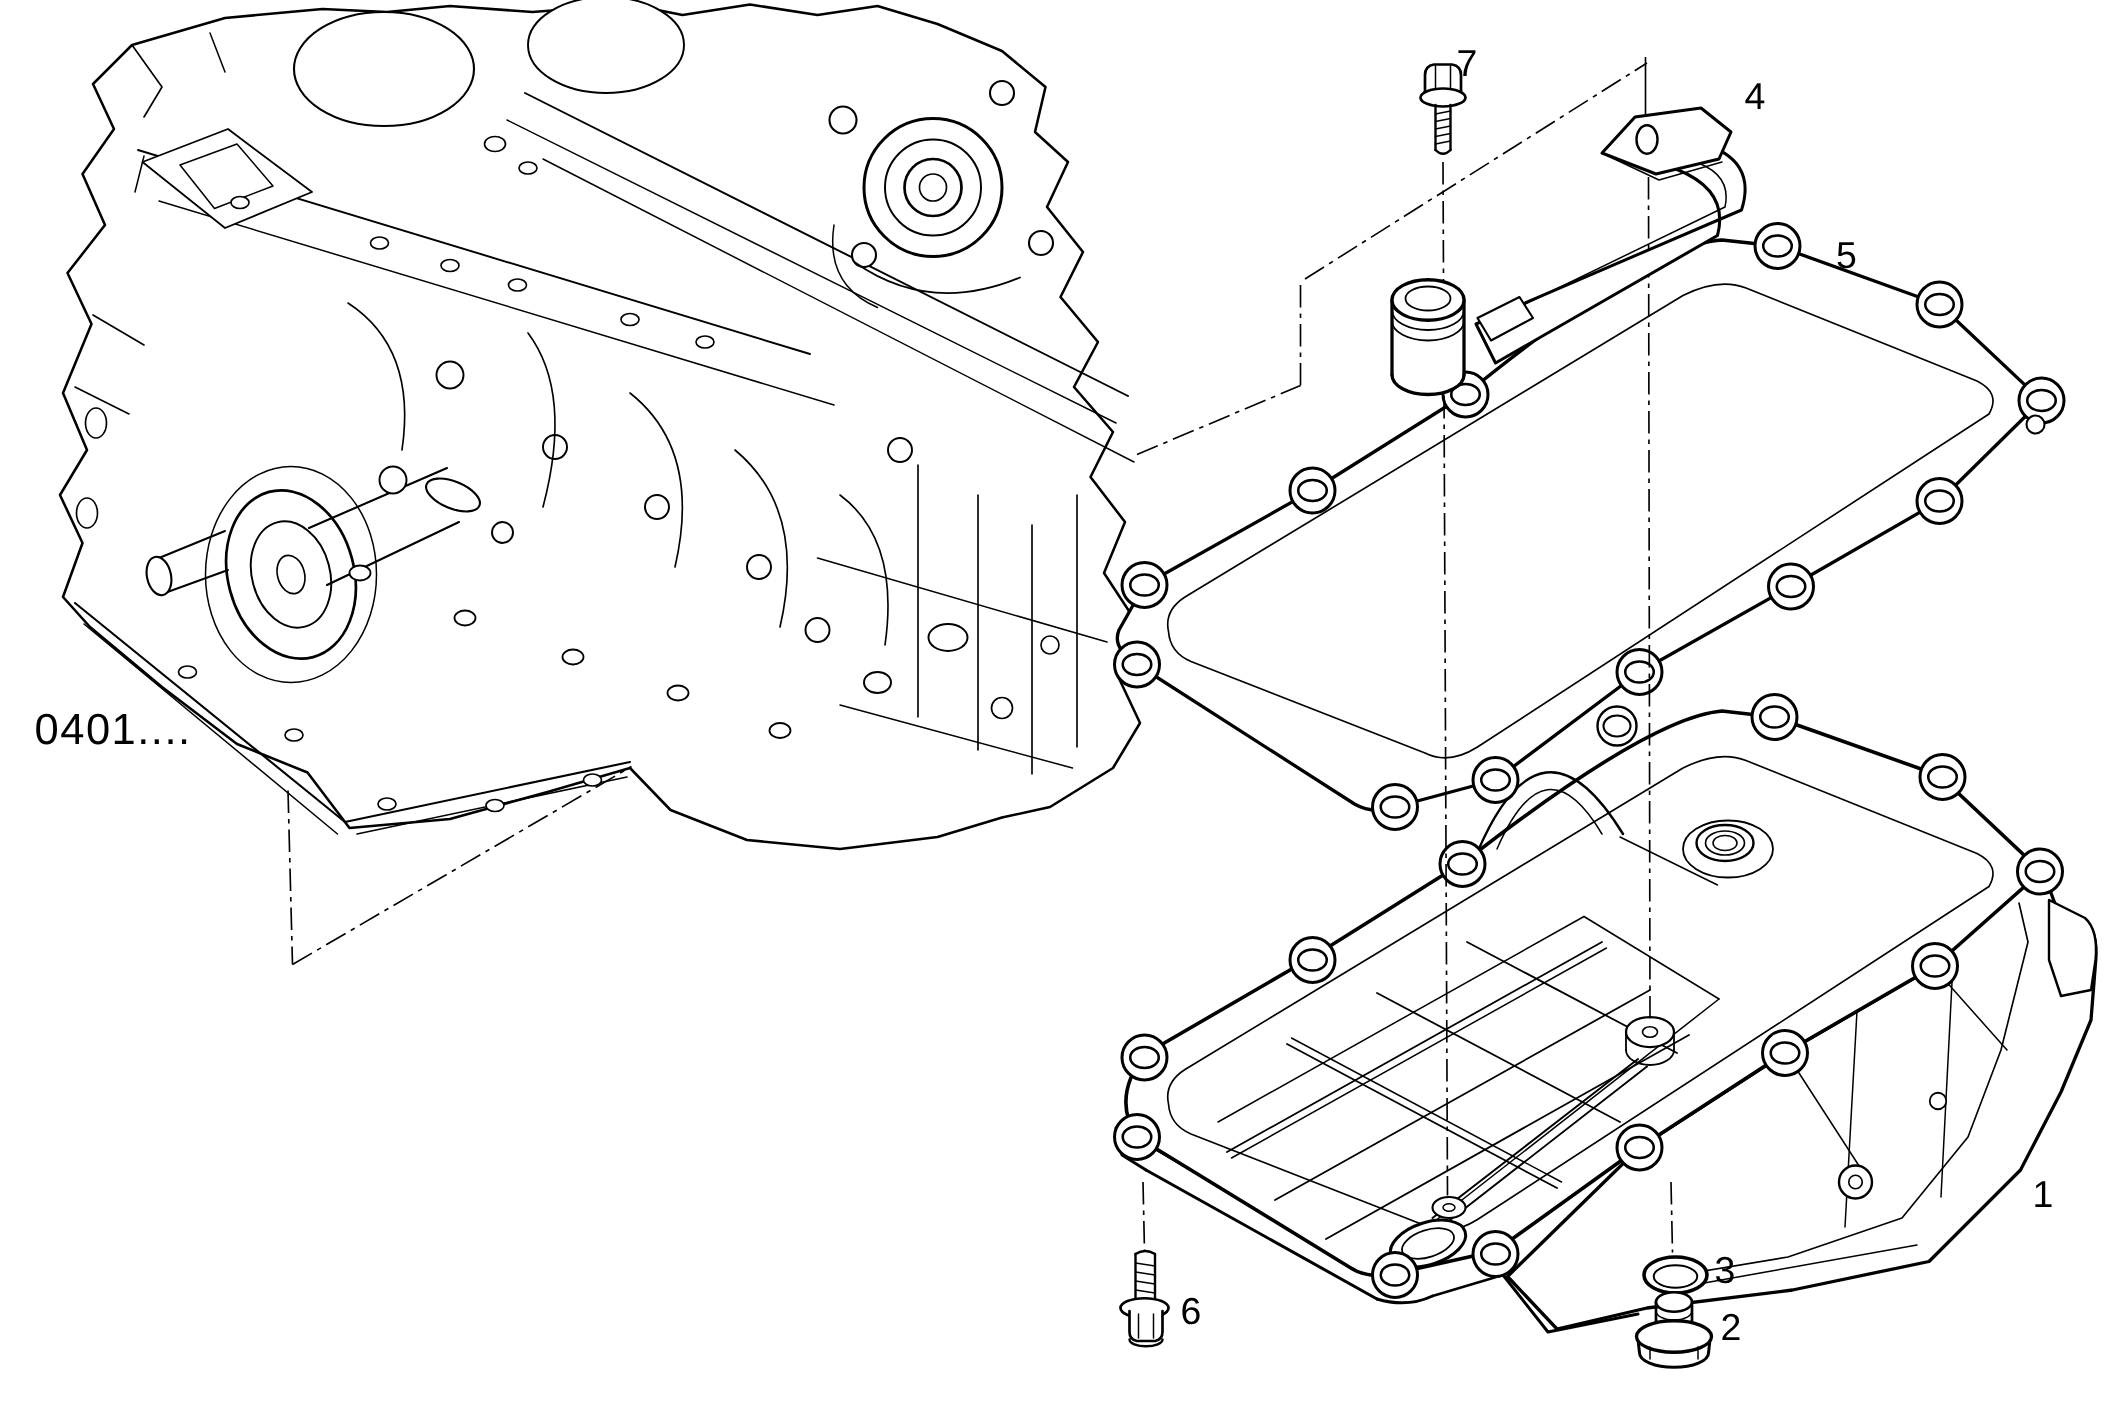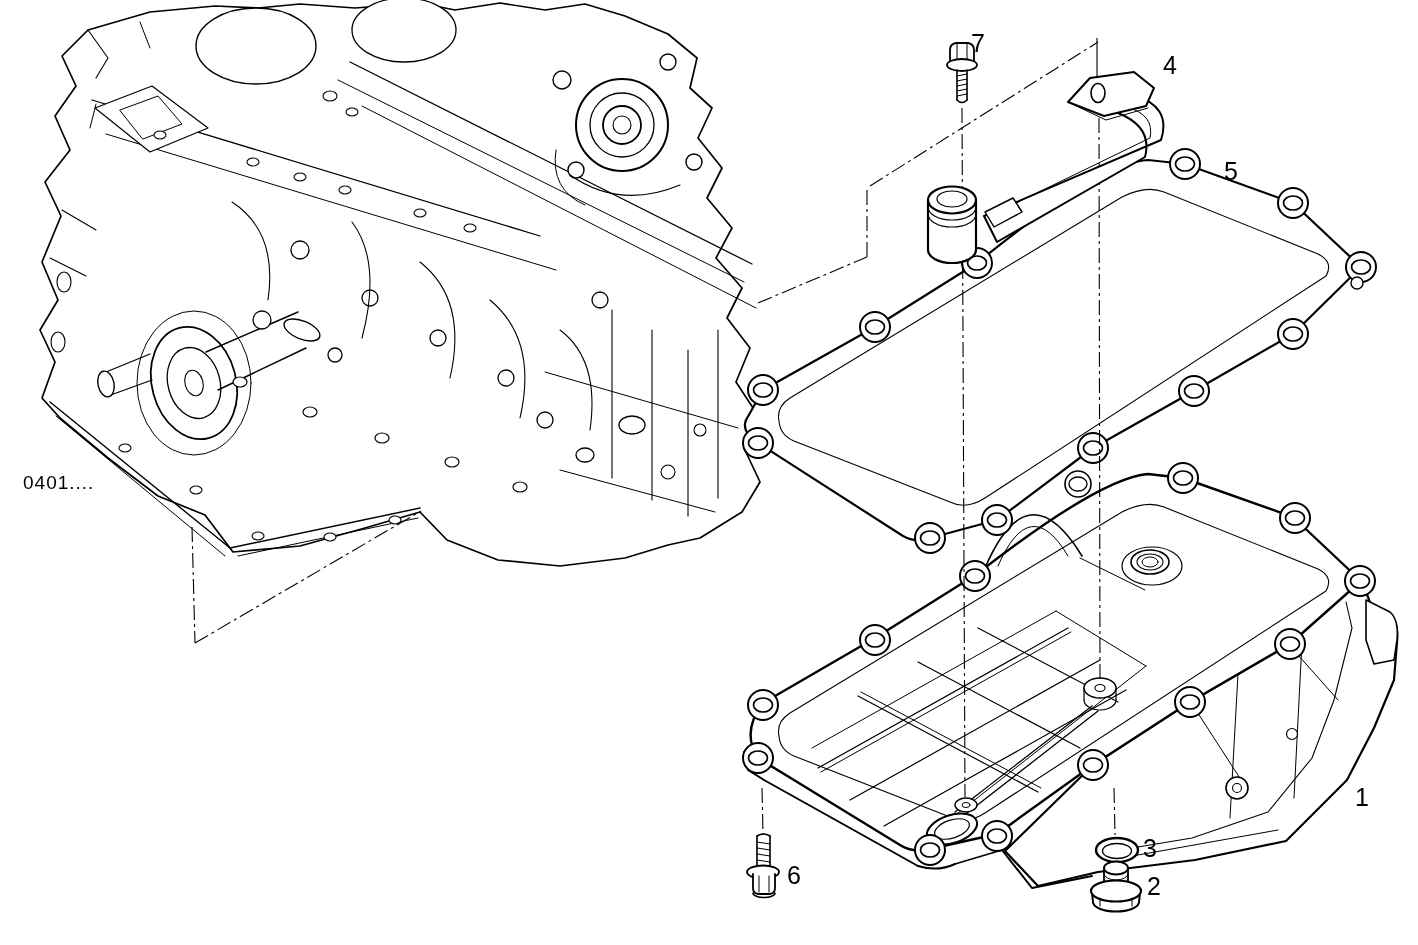--- a/index.html
+++ b/index.html
@@ -1,21 +1,21 @@
 <!DOCTYPE html>
 <html><head>
 <meta charset="utf-8">
 <style>
   html,body{margin:0;padding:0;background:#fff;}
   .stage{position:relative;width:1418px;height:945px;background:#fff;overflow:hidden;
          font-family:"Liberation Sans",sans-serif;}
   .stage svg{position:absolute;left:0;top:0;}
   .callout{position:absolute;transform:translate(-50%,-50%);
            font-size:25px;line-height:1;color:#000;font-family:"Liberation Sans",sans-serif;}
-  .ref-label{position:absolute;font-size:19px;line-height:1;color:#000;letter-spacing:1px;
+  .ref-label{position:absolute;font-size:29px;line-height:1;color:#000;letter-spacing:1px;
              font-family:"Liberation Sans",sans-serif;}
 </style>
 </head>
 <body>
 
 <div class="stage">
 
 <svg width="1418" height="945" viewBox="0 0 1418 945">
 
   <g stroke="#000" fill="none" stroke-linejoin="round" stroke-linecap="round">

